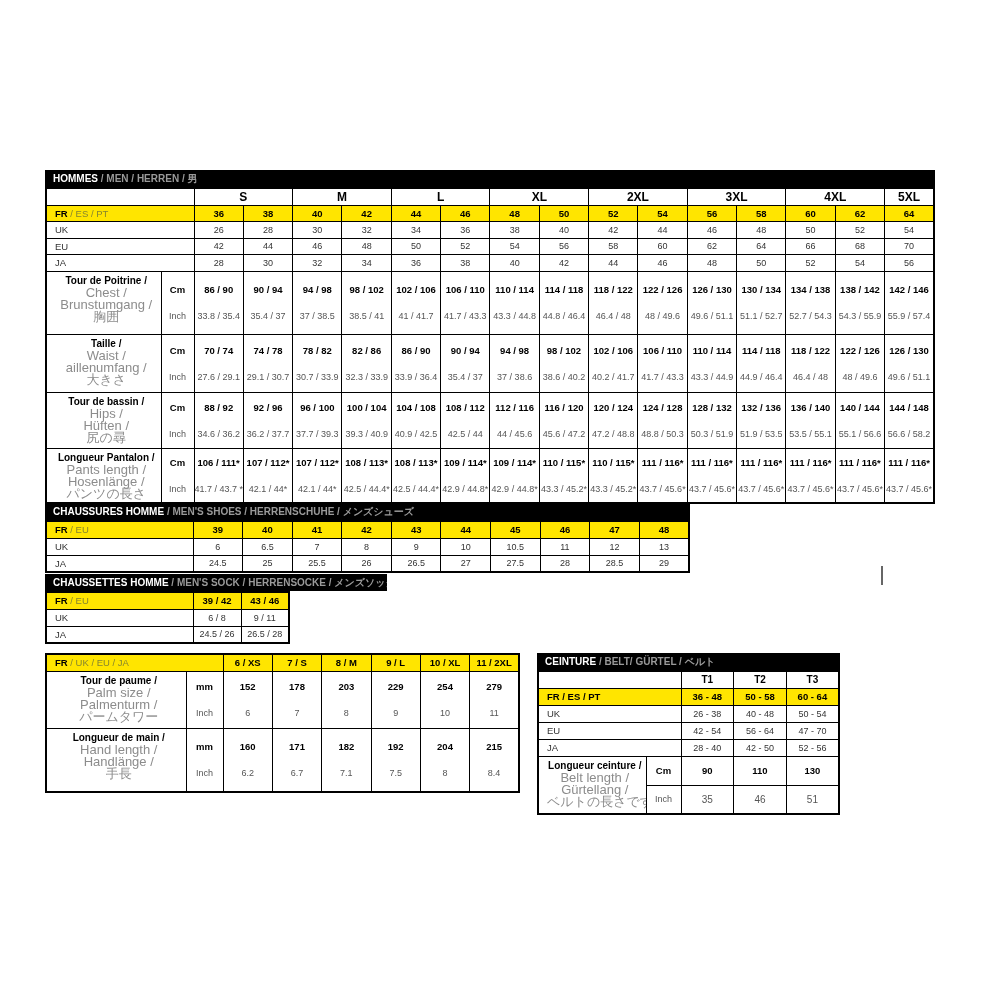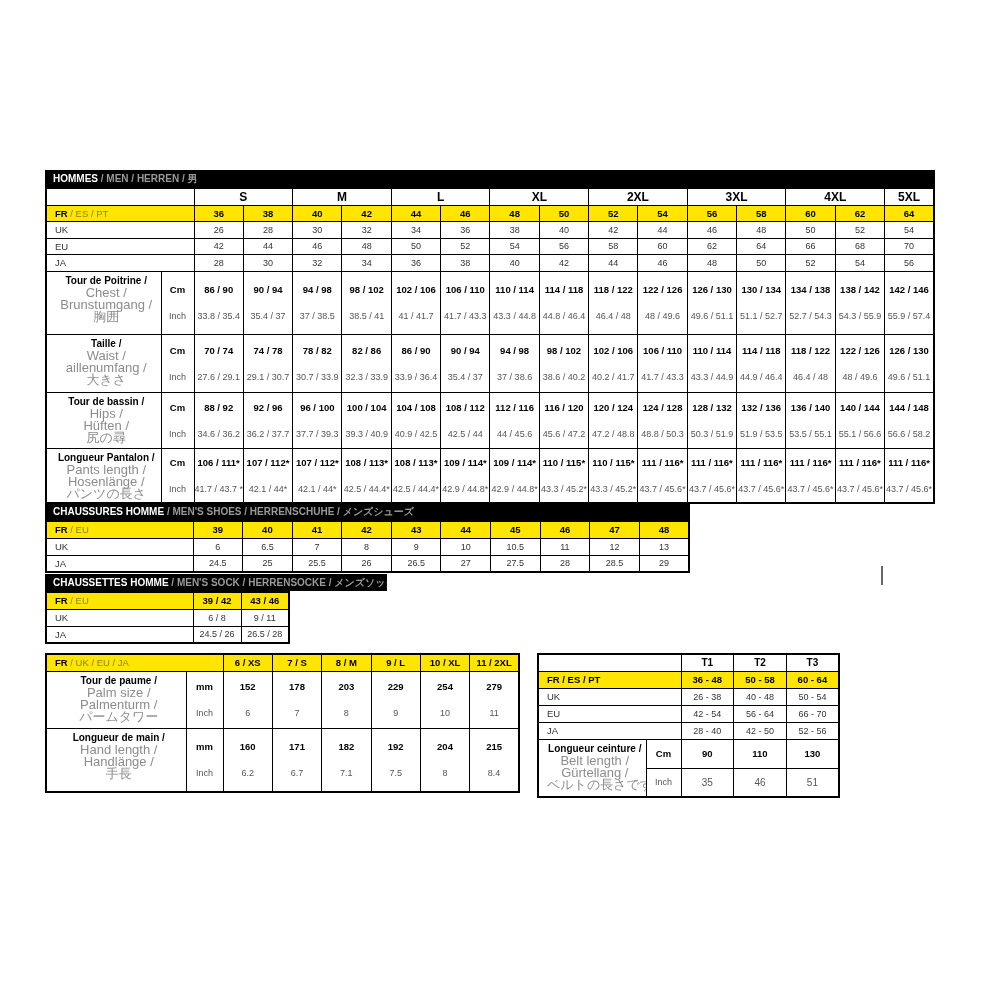--- a/index.html
+++ b/index.html
@@ -590,20 +590,23 @@
           <td>
             <div class="cv">215</div>
             <div class="iv">8.4</div>
           </td>
         </tr>
   </tbody>
     </table>
 </section>
 
 <section class="tblpos" style="left:537px;top:653px;width:303px;">
+  <div class="bar">
+    <span class="b">CEINTURE</span><span class="r"> / BELT/ GÜRTEL / ベルト</span>
+  </div>
   <table class="grid" style="width:303px;">
     <colgroup>
         <col style="width:108px">
         <col style="width:35px">
         <col span="3">
       </colgroup>
     <tbody>
         <tr style="height:17px">
       <td class="blank" colspan="2"></td>
     <td class="tcol">T1</td>
@@ -619,21 +622,21 @@
     <tr style="height:17px">
       <td class="rlabel" colspan="2">UK</td>
     <td>26 - 38</td>
           <td>40 - 48</td>
           <td>50 - 54</td>
         </tr>
     <tr style="height:17px">
       <td class="rlabel" colspan="2">EU</td>
     <td>42 - 54</td>
           <td>56 - 64</td>
-          <td>66 - 70</td>
+          <td>47 - 70</td>
         </tr>
     <tr style="height:17px">
       <td class="rlabel" colspan="2">JA</td>
     <td>28 - 40</td>
           <td>42 - 50</td>
           <td>52 - 56</td>
         </tr>
     <tr style="height:29px">
       <td class="slabel" rowspan="2">
         <div class="l1">Longueur ceinture /</div>

